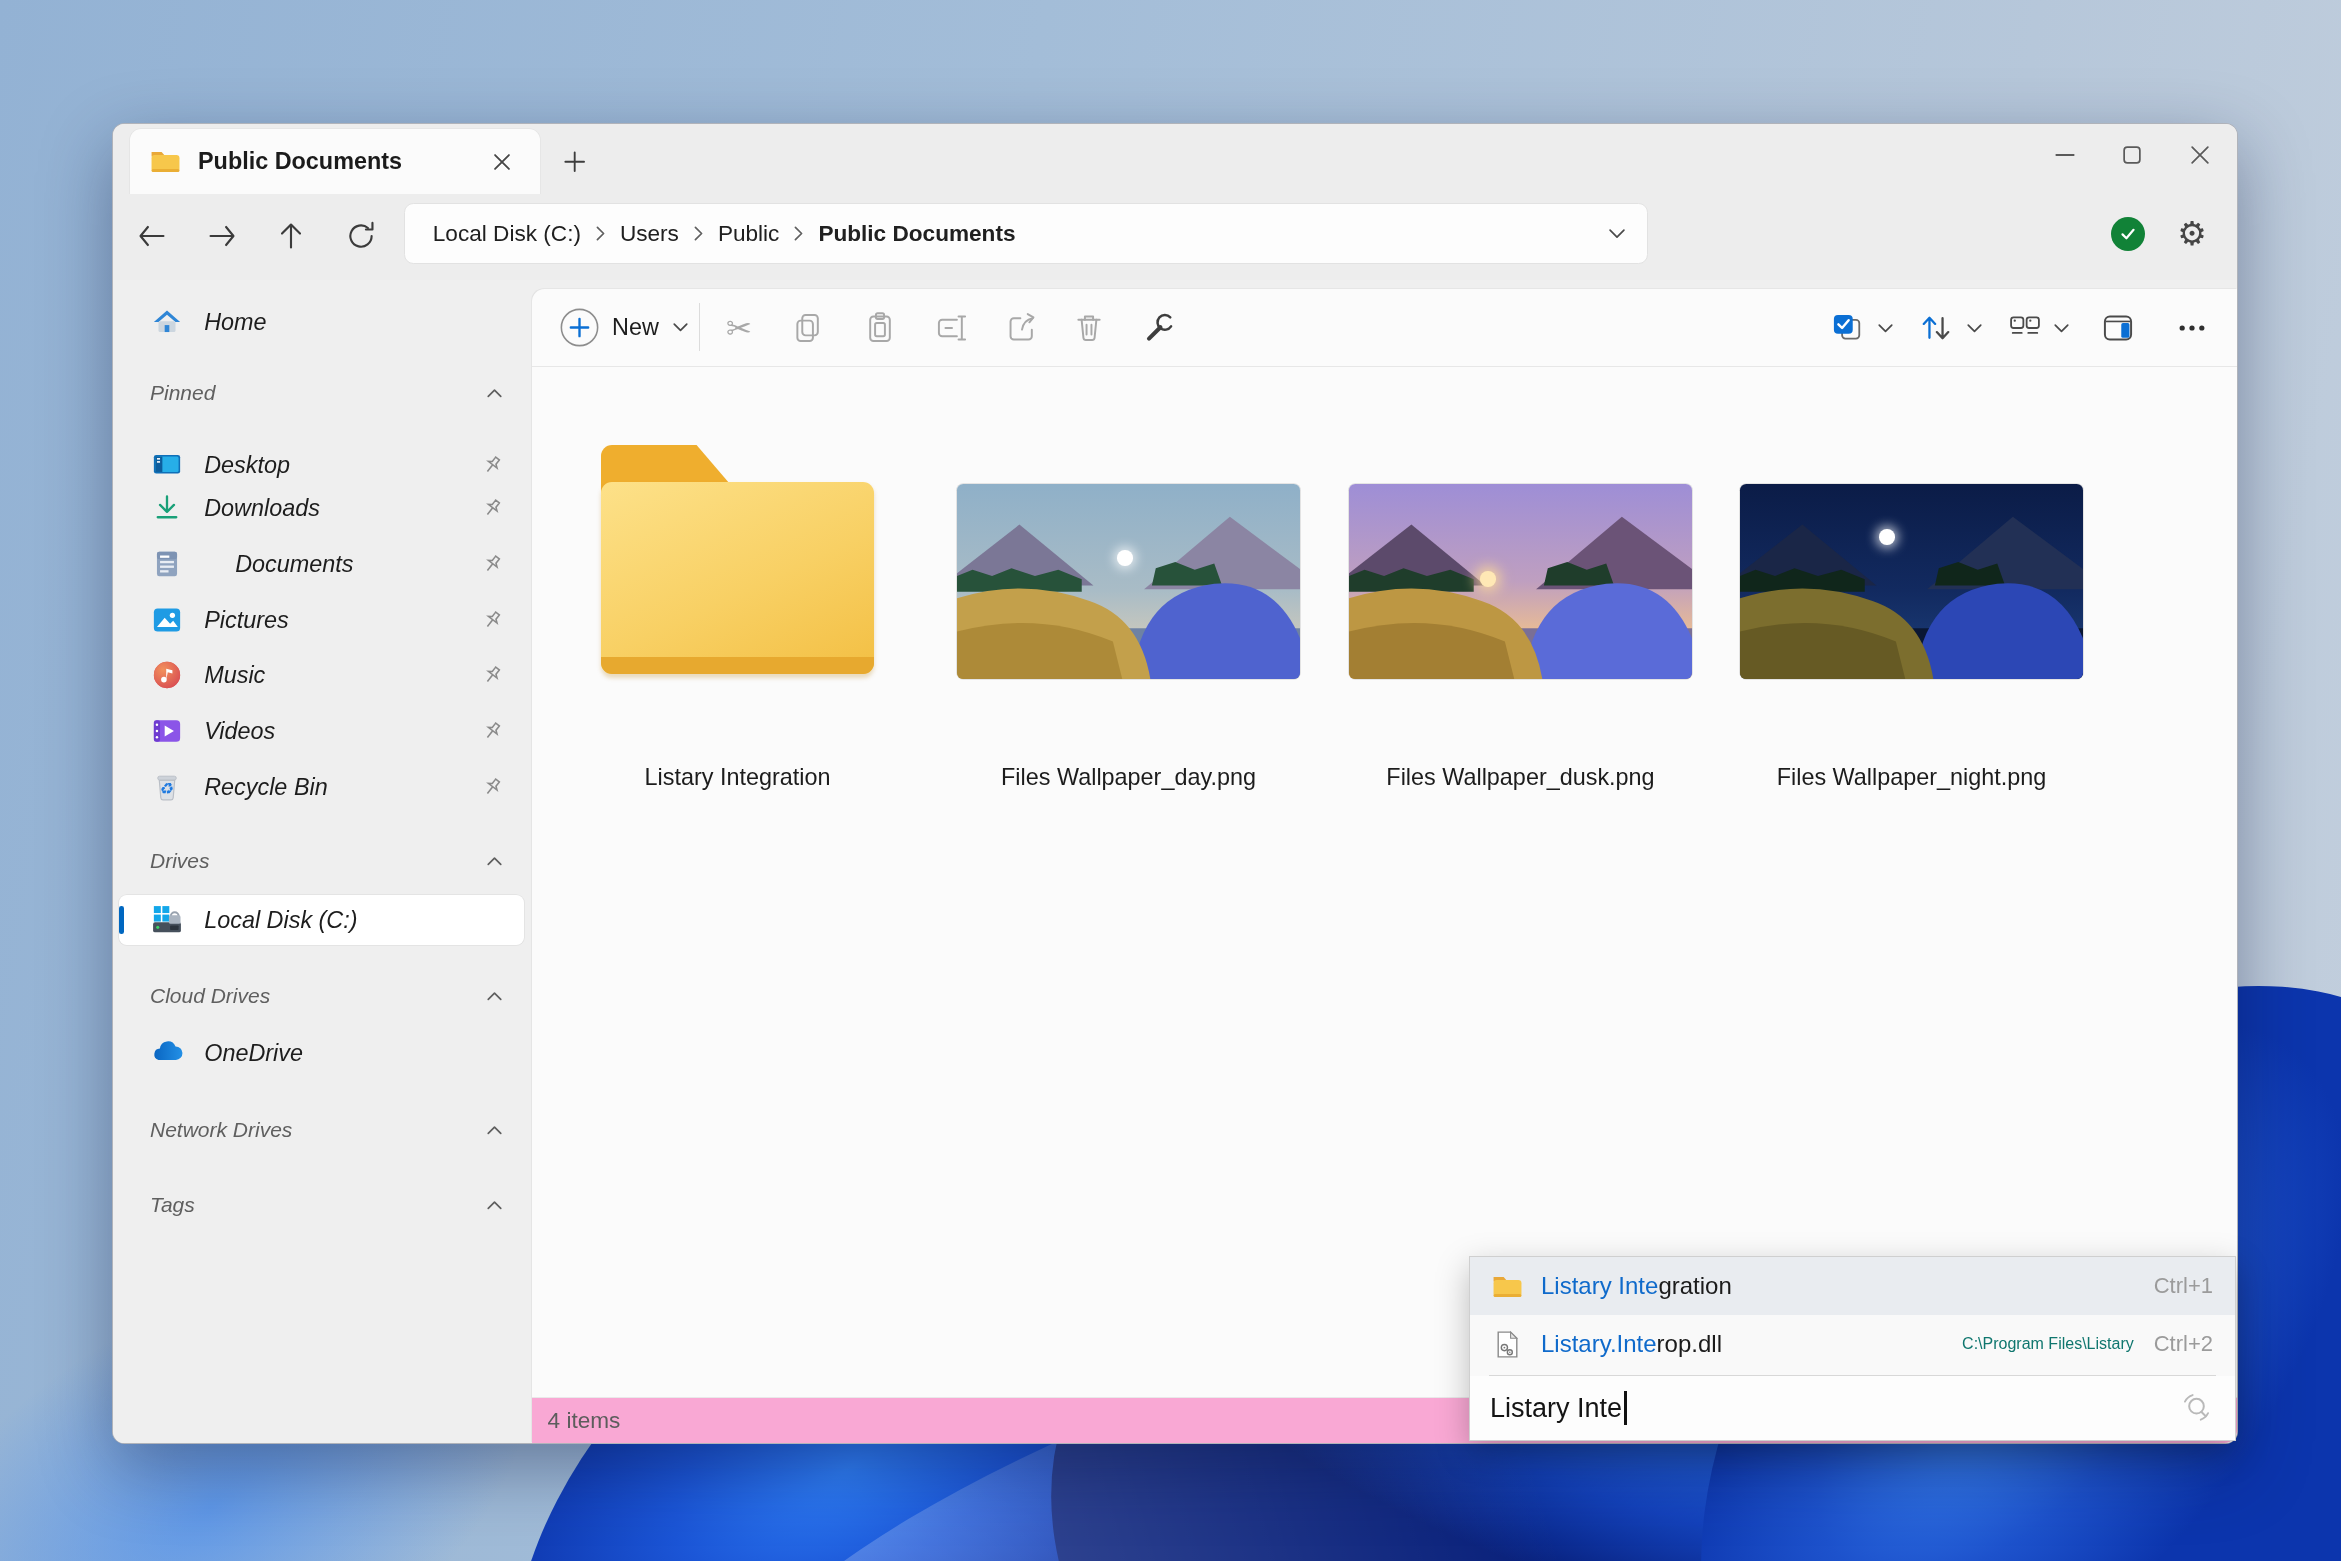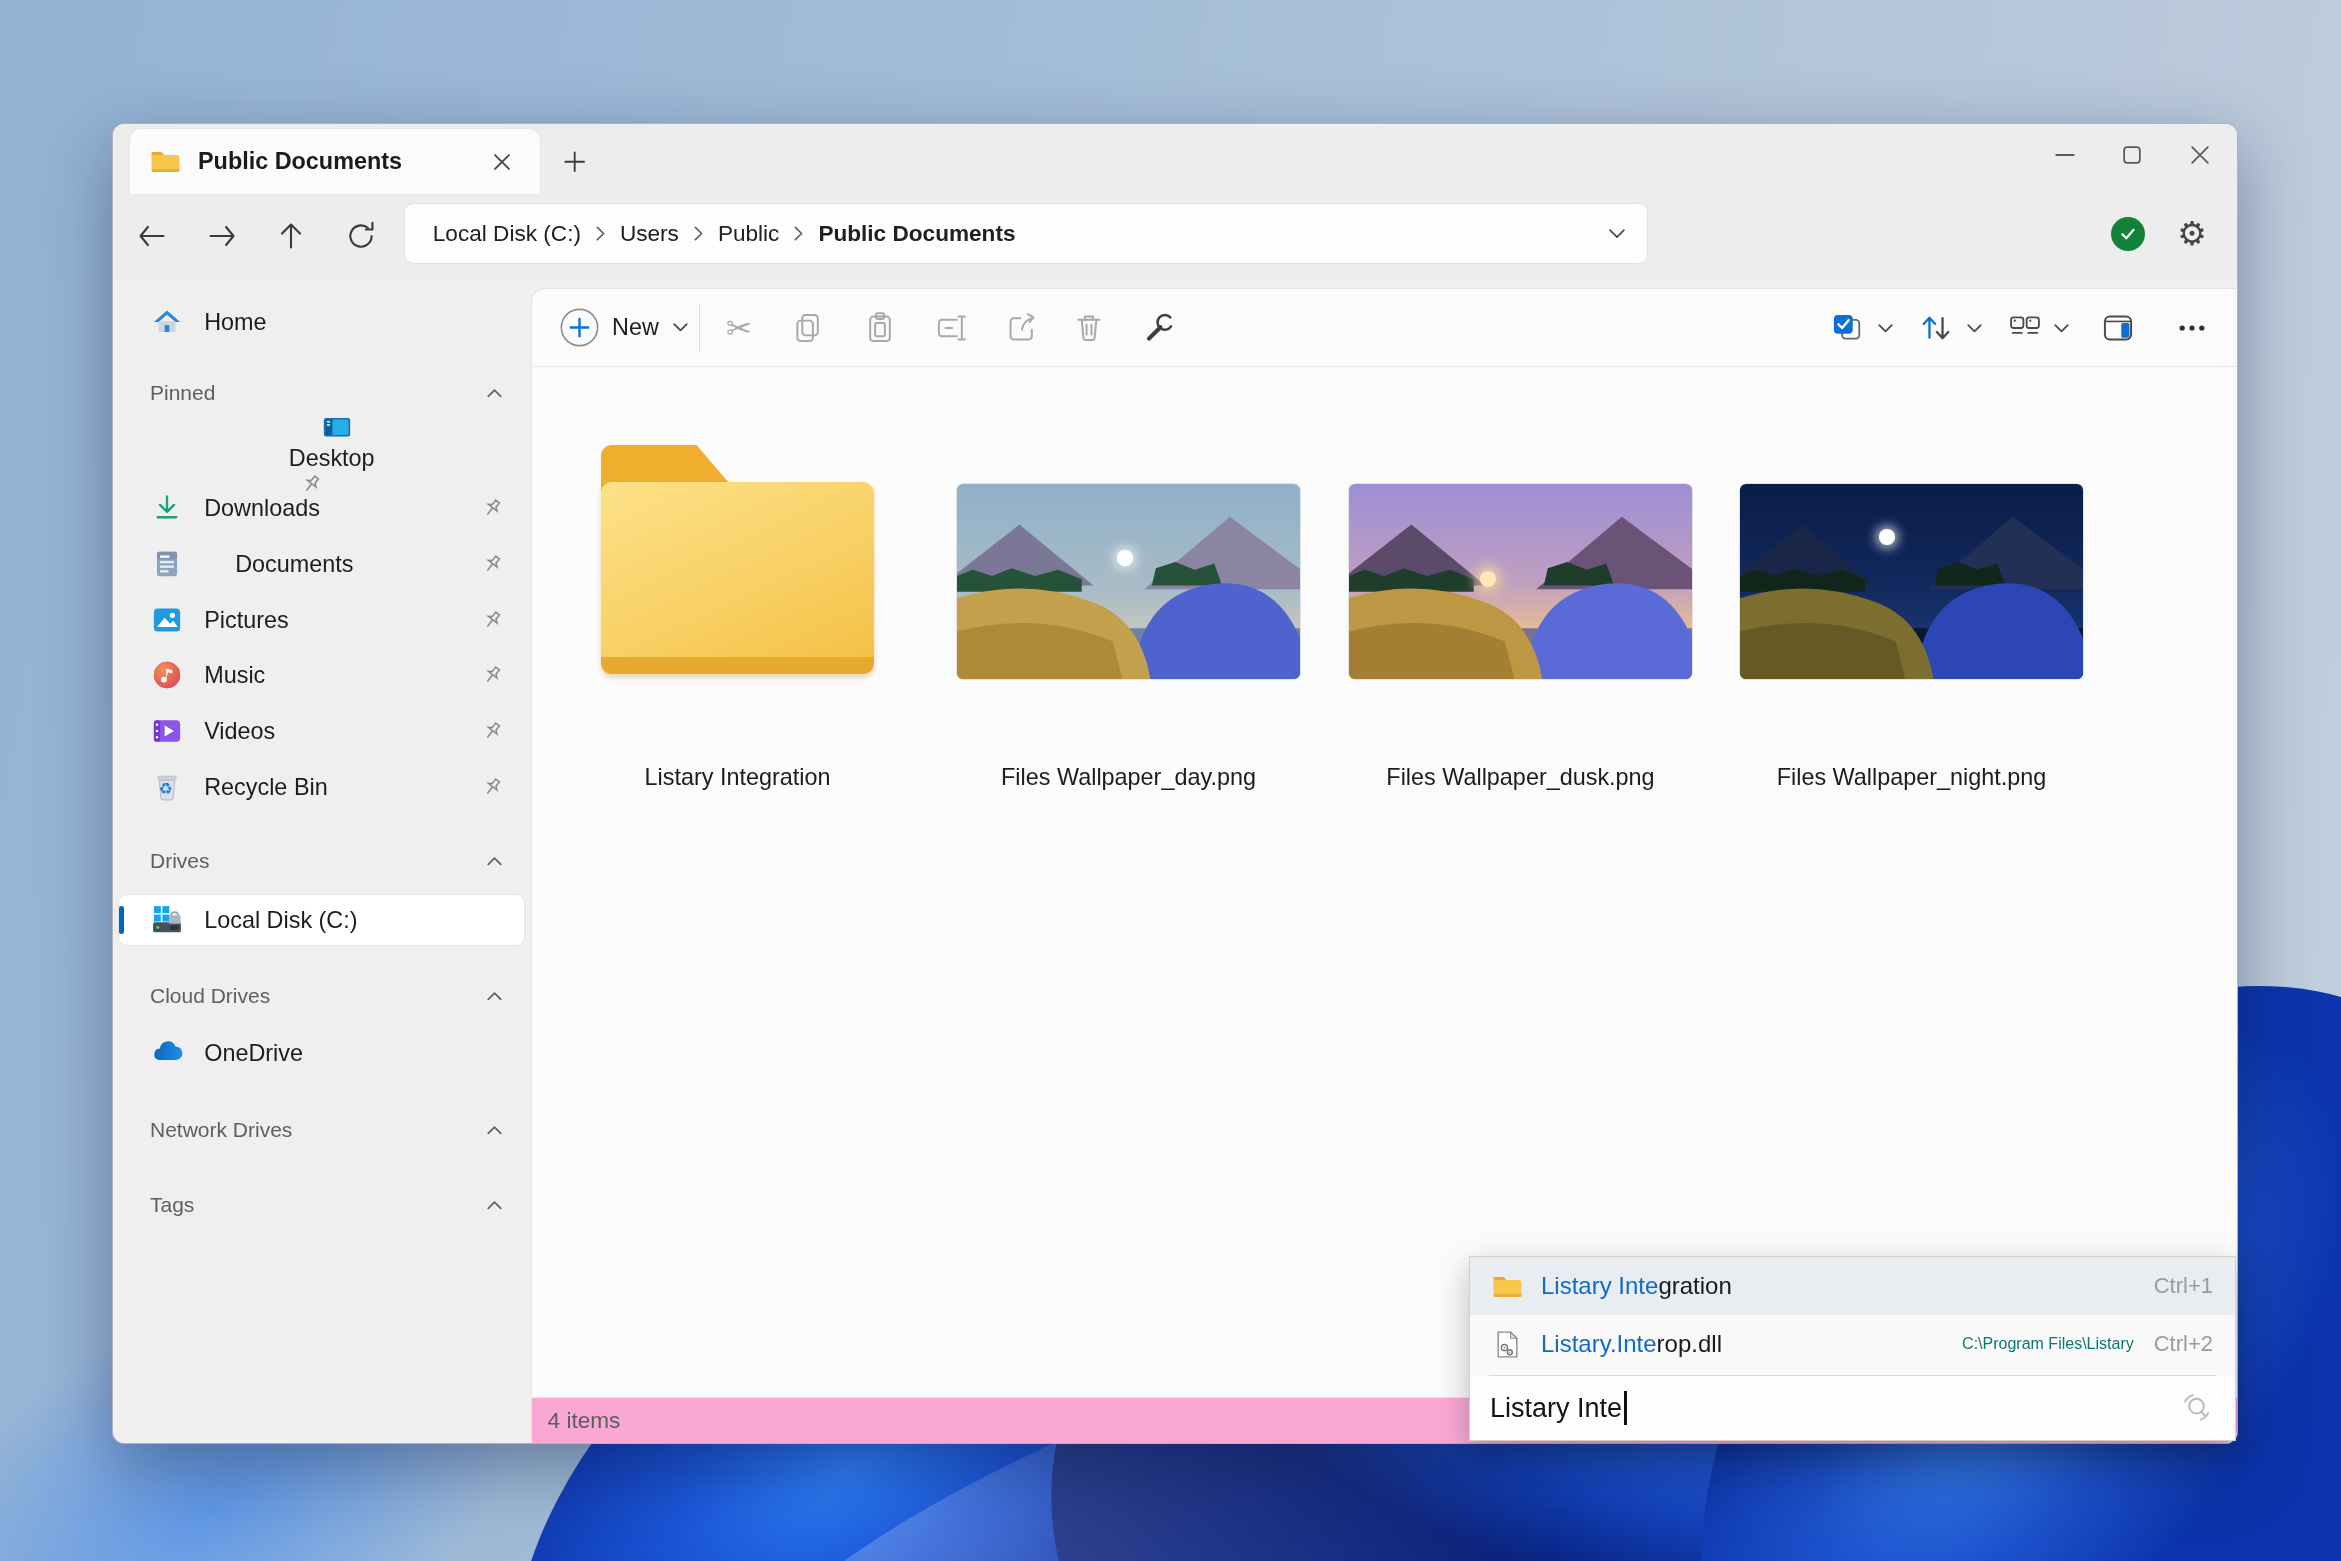--- a/index.html
+++ b/index.html
@@ -42,21 +42,21 @@
   .bread-chev{margin-left:auto;}
   .searchbox{position:absolute;left:1567px;top:9.4px;width:409px;height:61px;background:#fdfdfd;border:0.8px solid #e2e2e2;
     border-radius:9.4px;display:flex;align-items:center;padding:0 17px;box-sizing:border-box;}
   .searchbox input{border:none;outline:none;background:transparent;font-family:inherit;font-size:22.6px;color:#1f1f1f;flex:1;min-width:0;}
   .searchbox input::placeholder{color:#767676;}
   .chk{position:absolute;left:1998px;top:22.6px;width:34px;height:34px;border-radius:50%;background:#118237;
     display:flex;align-items:center;justify-content:center;}
   .gearbtn{position:absolute;left:2053px;top:13.3px;width:52px;height:52px;display:flex;align-items:center;justify-content:center;
     font-size:33px;color:#454545;border-radius:7.8px;}
   
-  .sidebar{position:absolute;left:0;top:156px;bottom:0;width:419px;background:#efefef;}
+  .sidebar{position:absolute;left:0;top:156px;bottom:0;width:419px;background:#efefef;font-style:italic;}
   .srow{position:absolute;left:6.2px;right:7.8px;height:50px;display:flex;align-items:center;border-radius:7.8px;}
   .srow .sicon{width:34px;height:34px;margin-left:31px;flex:0 0 auto;display:flex;align-items:center;justify-content:center;}
   .srow .slabel{margin-left:20px;font-size:23.4px;color:#1d1d1d;flex:1;white-space:nowrap;}
   .srow .pin{margin-right:20px;}
   .shead{position:absolute;left:37px;right:28px;display:flex;align-items:center;color:#5f5f5f;font-size:21px;}
   .shead .chev{margin-left:auto;}
   .srow.selected{background:#ffffff;box-shadow:0 0 0 0.8px rgba(0,0,0,.06);}
   .accent{position:absolute;left:0px;top:11px;width:4.7px;height:28px;border-radius:2.3px;background:#0067c0;}
   
   .card{position:absolute;left:419px;top:165px;right:0;bottom:0;background:#fbfbfb;border-top-left-radius:12.5px;
@@ -232,21 +232,21 @@
 
       <div class="shead" style="top:101px;">
         <span>Pinned</span>
         <span class="chev">
             <svg width="19" height="12.5" viewBox="0 0 24 16">
               <path d="M4 12 L12 4 L20 12" fill="none" stroke="#5f5f5f" stroke-width="2.2" stroke-linecap="round" stroke-linejoin="round"></path>
             </svg>
           </span>
       </div>
 
-      <div class="srow" style="top:131px;flex-direction:column;">
+      <div class="srow" style="top:160px;">
         <span class="sicon">
           <svg width="34" height="34" viewBox="0 0 44 44">
               <rect x="5" y="9" width="34" height="24" rx="3" fill="#0f6fb8"></rect>
               <rect x="7" y="11" width="30" height="20" rx="2" fill="#27aee8"></rect>
               <rect x="7" y="11" width="9" height="20" fill="#0d5d9d"></rect>
               <rect x="9" y="13" width="4" height="2" fill="#fff"></rect>
               <rect x="9" y="17" width="4" height="2" fill="#fff"></rect>
             </svg>
         </span>
         <span class="slabel">Desktop</span>

